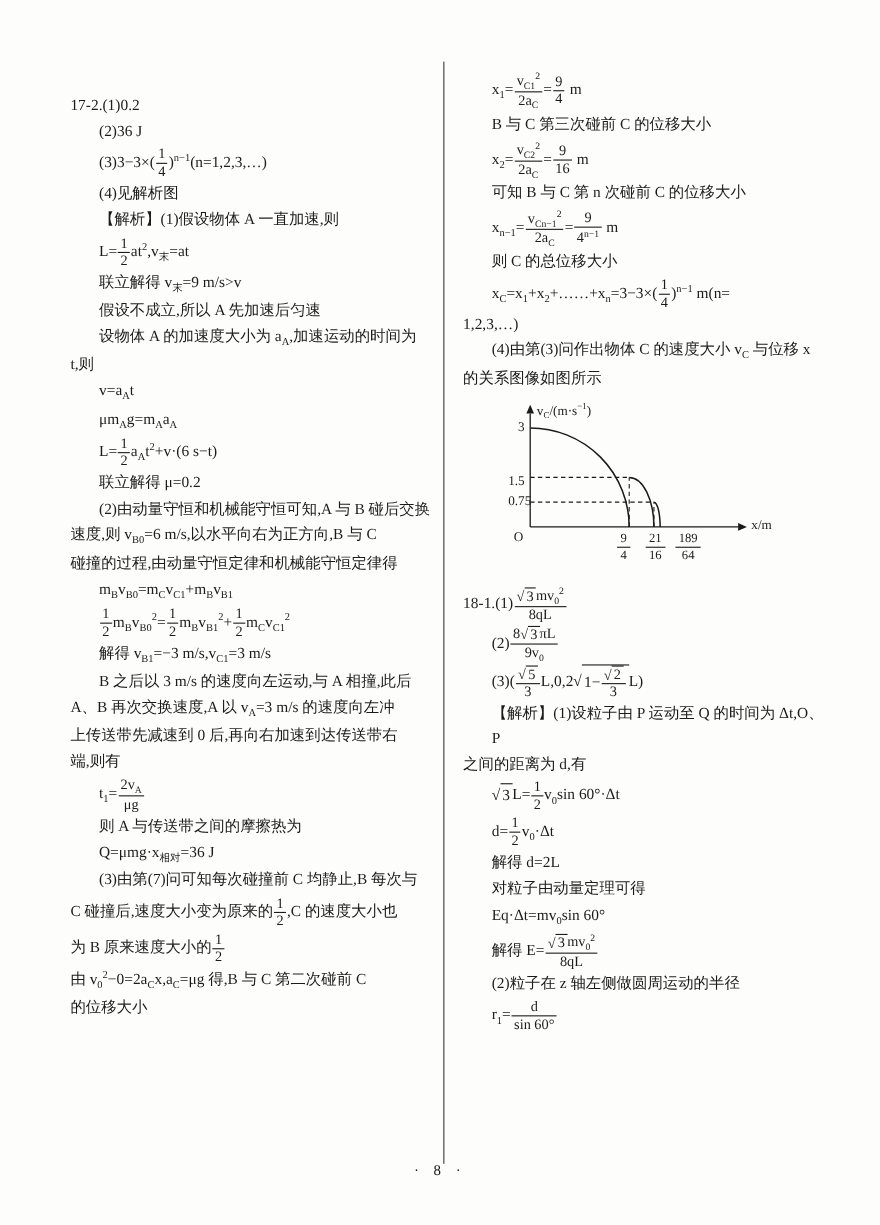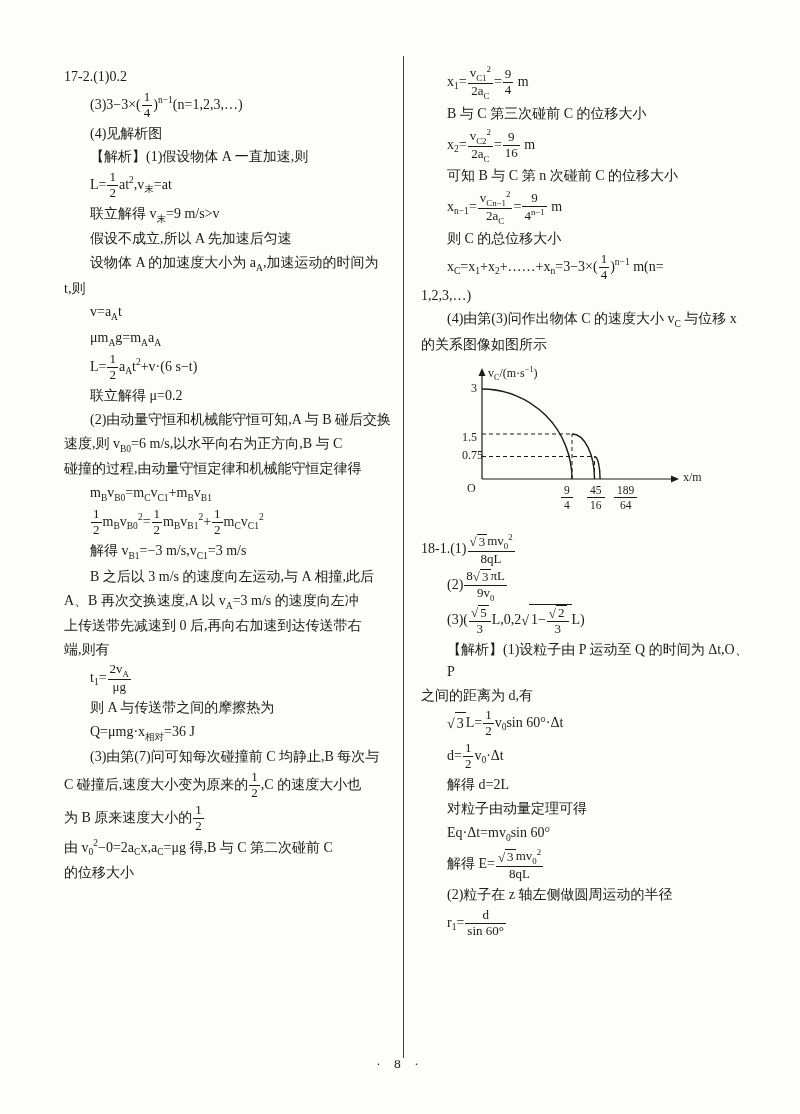--- a/index.html
+++ b/index.html
@@ -1,20 +1,20 @@
 <!DOCTYPE html>
 <html><head>
 <meta charset="utf-8">
 <style>
   *{box-sizing:border-box;margin:0;padding:0}
   html,body{background:#e9e9e9}
   body{font-family:"Liberation Serif","DejaVu Serif",serif}
   .page{position:relative;width:800px;height:1114px;margin:0 auto;background:#fdfdfb;color:#1b1b1b;overflow:hidden}
   .divider{position:absolute;left:403px;top:56px;width:1px;height:1002px;background:#3a3a3a}
-  .col{position:absolute;top:64px}
+  .col{position:absolute;top:84px}
   .col-left{left:64px;width:334px}
   .col-right{left:421px;width:334px;top:62px}
   .line{font-size:14px;line-height:1.55;margin:2px 0}
   .ind0{margin-left:0}
   .ind1{margin-left:26px}
   sup,sub{font-size:0.68em}
   .frac{display:inline-flex;flex-direction:column;text-align:center;vertical-align:middle;font-size:0.93em;line-height:1.15;margin:0 1px}
   .fnum{border-bottom:1px solid currentColor;padding:0 2px;display:block}
   .fden{padding:0 2px;display:block}
   .sqrt{display:inline-flex;vertical-align:middle;align-items:center}
@@ -30,20 +30,21 @@
   .footer{position:absolute;left:0;top:1056px;width:100%;text-align:center;font-size:13.5px;letter-spacing:5px}
 </style>
 </head>
 <body>
 
 <div class="page">
   <div class="divider"></div>
 
   <div class="col col-left">
       <div class="line ind0">17-2.(1)0.2</div>
+      <div class="line ind1">(2)36 J</div>
       <div class="line ind1">(3)3−3×(<span class="frac">
           <span class="fnum">1</span>
           <span class="fden">4</span>
         </span>)<sup>n−1</sup>(n=1,2,3,…)</div>
       <div class="line ind1">(4)见解析图</div>
       <div class="line ind1">【解析】(1)假设物体 A 一直加速,则</div>
       <div class="line ind1">L=<span class="frac">
           <span class="fnum">1</span>
           <span class="fden">2</span>
         </span>at<sup>2</sup>,v<sub>末</sub>=at</div>
@@ -143,21 +144,21 @@
       <span class="glabel" style="left:256px;top:106px">x/m</span>
       <span class="glabel" style="left:40px;top:117px">O</span>
       <span class="ytick" style="left:22px;top:17px">3</span>
       <span class="ytick" style="left:22px;top:66px">1.5</span>
       <span class="ytick" style="left:28px;top:84px">0.75</span>
       <span class="gfrac" style="left:134px">
         <span class="gnum">9</span>
         <span class="gden">4</span>
       </span>
       <span class="gfrac" style="left:160px">
-        <span class="gnum">45</span>
+        <span class="gnum">21</span>
         <span class="gden">16</span>
       </span>
       <span class="gfrac" style="left:187px">
         <span class="gnum">189</span>
         <span class="gden">64</span>
       </span>
     </div>
 
     <div>
         <div class="line ind0">18-1.(1)<span class="frac">

